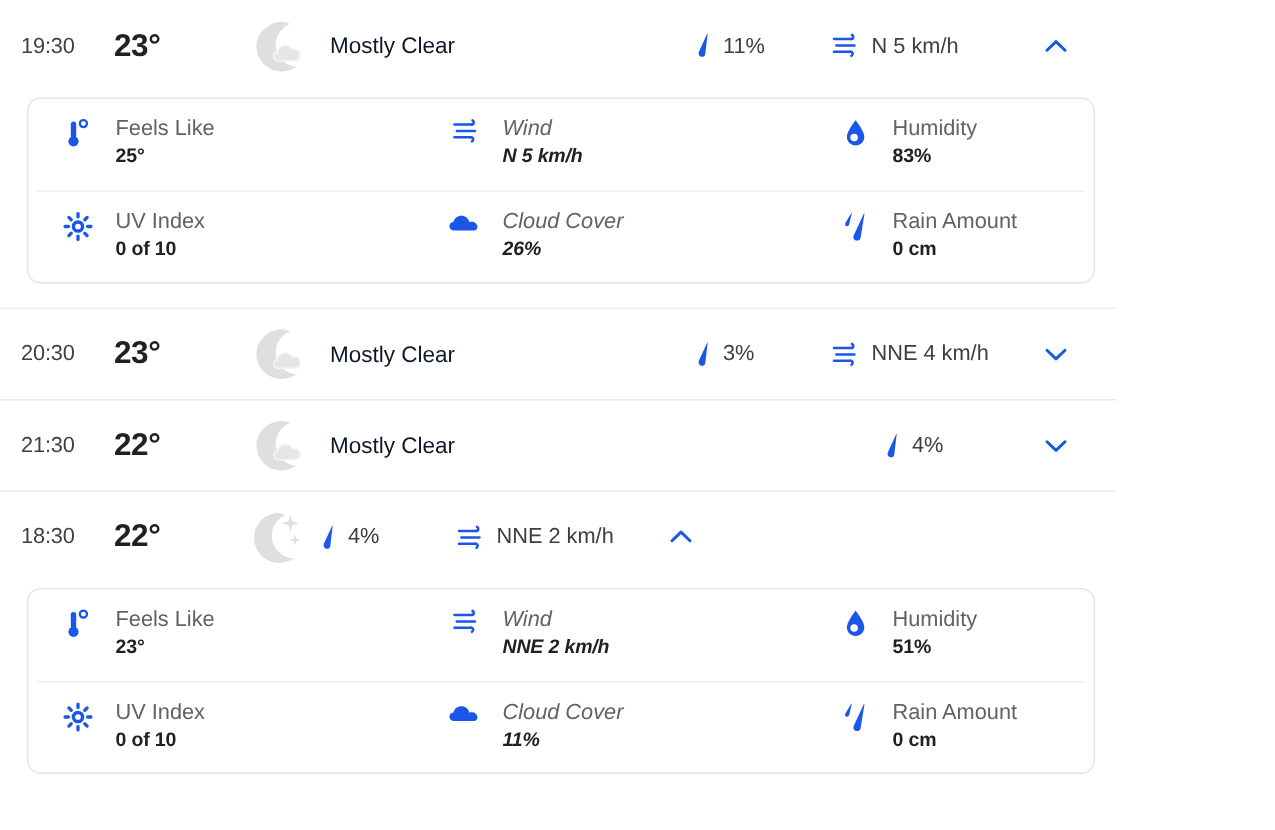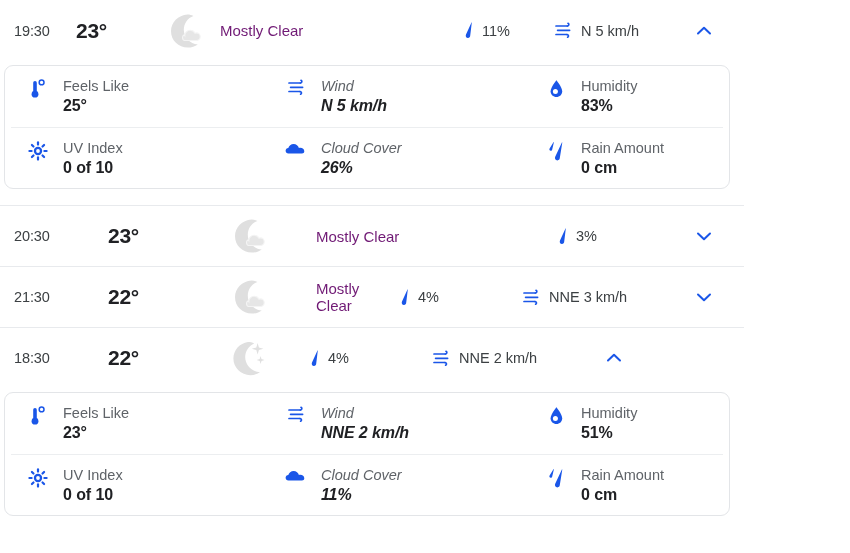--- a/index.html
+++ b/index.html
@@ -17,21 +17,21 @@
   .hour-block { width: 744px; }
   .hour-row {
     position: relative;
     display: flex;
     align-items: center;
     height: 61px;
     padding: 0 16px 0 14px;
     cursor: pointer;
     background: #ffffff;
   }
-  .row-divider-top { border-top: 1px solid #e8eaed; gap: 32px; }
+  .row-divider-top { border-top: 1px solid #e8eaed; }
 
   .cell-time {
     width: 62px;
     flex: 0 0 62px;
     font-size: 14.5px;
     color: #3c4043;
     letter-spacing: -0.1px;
   }
   .cell-temp {
     width: 78px;
@@ -44,21 +44,21 @@
   .cell-cond-icon {
     width: 58px;
     flex: 0 0 58px;
     display: flex;
     align-items: center;
     justify-content: center;
   }
   .cell-cond-text {
     flex: 1 1 auto;
     font-size: 15px;
-    color: #701a75;
+    color: #0f172a;
     padding-left: 8px;
   }
   .cell-precip {
     width: 92px;
     flex: 0 0 92px;
     display: flex;
     align-items: center;
     gap: 7px;
     font-size: 14.5px;
     color: #3c4043;
@@ -75,21 +75,21 @@
   .cell-chevron {
     width: 48px;
     flex: 0 0 48px;
     display: flex;
     align-items: center;
     justify-content: center;
   }
 
   
   .detail-card {
-    margin: 4px 14px 16px 4px;
+    margin: 4px 14px 16px 18px;
     border: 1px solid #e3e5e8;
     border-radius: 9px;
     background: #ffffff;
     padding: 0 6px;
   }
   .detail-grid-row {
     display: flex;
     align-items: flex-start;
     height: 61px;
   }
@@ -112,21 +112,21 @@
     display: flex;
     justify-content: center;
     padding-top: 2px;
   }
   .detail-text { display: flex; flex-direction: column; line-height: 1.28; }
   .detail-label {
     font-size: 14.5px;
     color: #5f6368;
   }
   .detail-value {
-    font-size: 16px;
+    font-size: 13px;
     font-weight: bold;
     color: #202124;
     letter-spacing: -0.1px;
   }
 
   svg { display: block; }
 </style>
 </head>
 <body>
 
@@ -275,59 +275,59 @@
         </div>
       <div class="cell-cond-text">Mostly Clear</div>
       <div class="cell-precip">
         <span class="ic-precip">
             <svg width="13" height="19" viewBox="0 0 13 19">
       <path d="M9.6 1.2 L4.0 13.4 C3.2 15.1 4.2 16.9 6.0 16.9 C7.3 16.9 8.2 16.0 8.2 14.8 L9.8 1.4 Z" fill="#1a56e8"></path>
     </svg>
           </span>
         <span>3%</span>
       </div>
-      <div class="cell-chevron">
-          <svg width="22" height="22" viewBox="0 0 22 22">
-      <path d="M5 8.5 L11 14.2 L17 8.5" stroke="#1a56e8" stroke-width="2" fill="none" stroke-linecap="round" stroke-linejoin="round"></path>
-    </svg>
-        </div>
-    </div>
-  </div>
-
-  <div class="hour-block">
-    <div class="hour-row row-divider-top">
-      <div class="cell-time">21:30</div>
-      <div class="cell-temp">22°</div>
-      <div class="cell-cond-icon">
-          <svg width="46" height="46" viewBox="0 0 46 46">
-      <path d="M27.5 6.5 C18.0 7.2 11.0 14.4 11.0 23.2 C11.0 32.3 18.5 39.6 27.8 39.6 C31.6 39.6 35.0 38.4 37.8 36.4 C30.0 36.0 23.8 29.6 23.8 21.8 C23.8 15.5 27.8 10.0 33.4 8.0 C31.6 7.0 29.6 6.5 27.5 6.5 Z" fill="#dfdfdf"></path>
-      <path d="M24.8 27.6 C24.8 24.6 27.2 22.2 30.2 22.2 C32.3 22.2 34.1 23.4 35.0 25.2 C35.4 25.0 35.9 24.9 36.4 24.9 C38.5 24.9 40.2 26.6 40.2 28.7 C40.2 30.8 38.5 32.5 36.4 32.5 H25.6 C23.9 32.5 22.5 31.1 22.5 29.4 C22.5 28.2 23.2 27.2 24.2 26.7 Z" fill="#e6e6e6" stroke="#f4f4f4" stroke-width="1.1"></path>
-    </svg>
-        </div>
-      <div class="cell-cond-text">Mostly Clear</div>
-      <div class="cell-precip">
-        <span class="ic-precip">
-            <svg width="13" height="19" viewBox="0 0 13 19">
-      <path d="M9.6 1.2 L4.0 13.4 C3.2 15.1 4.2 16.9 6.0 16.9 C7.3 16.9 8.2 16.0 8.2 14.8 L9.8 1.4 Z" fill="#1a56e8"></path>
-    </svg>
-          </span>
-        <span>4%</span>
-      </div>
       <div class="cell-wind">
         <span class="ic-wind">
             <svg width="19" height="17" viewBox="0 0 19 17">
       <path d="M2 4.0 H13.4" stroke="#1a56e8" stroke-width="1.7" stroke-linecap="round" fill="none"></path>
       <path d="M13.4 4.0 C15.0 4.0 15.4 2.0 14.0 1.3" stroke="#1a56e8" stroke-width="1.7" stroke-linecap="round" fill="none"></path>
       <path d="M3.6 8.3 H15.6" stroke="#1a56e8" stroke-width="1.7" stroke-linecap="round" fill="none"></path>
       <path d="M2 12.5 H13.0" stroke="#1a56e8" stroke-width="1.7" stroke-linecap="round" fill="none"></path>
       <path d="M13.0 12.5 C14.6 12.5 15.0 14.5 13.6 15.2" stroke="#1a56e8" stroke-width="1.7" stroke-linecap="round" fill="none"></path>
       <path d="M9.2 2.0 L9.2 14.6" stroke="#1a56e8" stroke-width="1.7" stroke-linecap="round" fill="none" opacity="0"></path>
     </svg>
           </span>
-        <span>NNE 3 km/h</span>
+        <span>NNE 4 km/h</span>
+      </div>
+      <div class="cell-chevron">
+          <svg width="22" height="22" viewBox="0 0 22 22">
+      <path d="M5 8.5 L11 14.2 L17 8.5" stroke="#1a56e8" stroke-width="2" fill="none" stroke-linecap="round" stroke-linejoin="round"></path>
+    </svg>
+        </div>
+    </div>
+  </div>
+
+  <div class="hour-block">
+    <div class="hour-row row-divider-top">
+      <div class="cell-time">21:30</div>
+      <div class="cell-temp">22°</div>
+      <div class="cell-cond-icon">
+          <svg width="46" height="46" viewBox="0 0 46 46">
+      <path d="M27.5 6.5 C18.0 7.2 11.0 14.4 11.0 23.2 C11.0 32.3 18.5 39.6 27.8 39.6 C31.6 39.6 35.0 38.4 37.8 36.4 C30.0 36.0 23.8 29.6 23.8 21.8 C23.8 15.5 27.8 10.0 33.4 8.0 C31.6 7.0 29.6 6.5 27.5 6.5 Z" fill="#dfdfdf"></path>
+      <path d="M24.8 27.6 C24.8 24.6 27.2 22.2 30.2 22.2 C32.3 22.2 34.1 23.4 35.0 25.2 C35.4 25.0 35.9 24.9 36.4 24.9 C38.5 24.9 40.2 26.6 40.2 28.7 C40.2 30.8 38.5 32.5 36.4 32.5 H25.6 C23.9 32.5 22.5 31.1 22.5 29.4 C22.5 28.2 23.2 27.2 24.2 26.7 Z" fill="#e6e6e6" stroke="#f4f4f4" stroke-width="1.1"></path>
+    </svg>
+        </div>
+      <div class="cell-cond-text">Mostly Clear</div>
+      <div class="cell-precip">
+        <span class="ic-precip">
+            <svg width="13" height="19" viewBox="0 0 13 19">
+      <path d="M9.6 1.2 L4.0 13.4 C3.2 15.1 4.2 16.9 6.0 16.9 C7.3 16.9 8.2 16.0 8.2 14.8 L9.8 1.4 Z" fill="#1a56e8"></path>
+    </svg>
+          </span>
+        <span>4%</span>
       </div>
       <div class="cell-chevron">
           <svg width="22" height="22" viewBox="0 0 22 22">
       <path d="M5 8.5 L11 14.2 L17 8.5" stroke="#1a56e8" stroke-width="2" fill="none" stroke-linecap="round" stroke-linejoin="round"></path>
     </svg>
         </div>
     </div>
   </div>
 
   <div class="hour-block">

